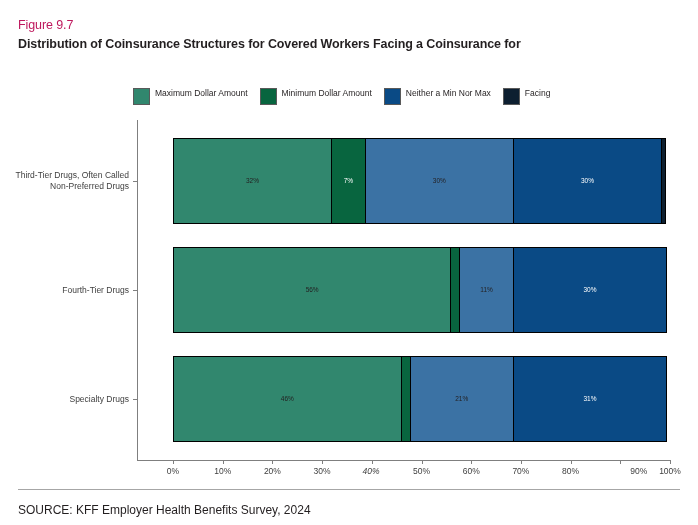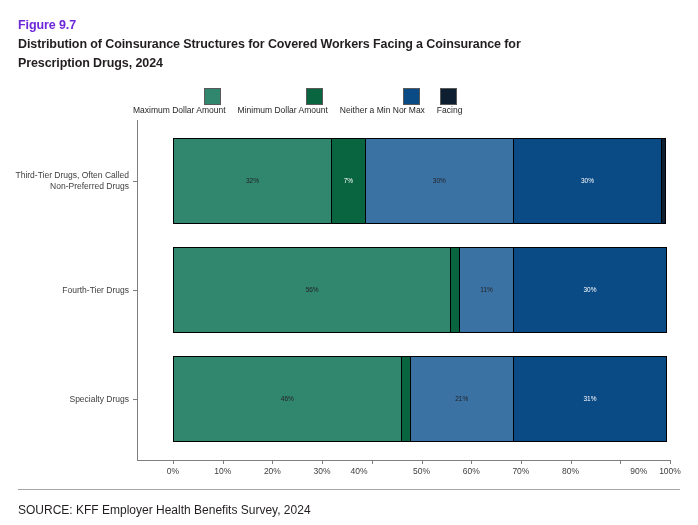--- a/index.html
+++ b/index.html
@@ -8,35 +8,35 @@
     background:#ffffff;
     font-family:"Liberation Sans", sans-serif;
     color:#231f20;
     overflow:hidden;
     position:relative;
   }
   .fig-header{
     position:absolute;left:18px;top:16px;width:660px;
   }
   .fig-num{
-    font-size:12.5px;font-weight:bold;letter-spacing:-0.1px;
-    line-height:19px;color:#6d28d9;
+    font-size:12.5px;font-weight:normal;letter-spacing:-0.1px;
+    line-height:19px;color:#be185d;
   }
   .fig-title{
     font-size:12.5px;font-weight:bold;letter-spacing:-0.1px;
     line-height:19px;color:#231f20;
   }
   
   .legend{
     position:absolute;left:133px;top:88px;
     display:flex;align-items:center;
     gap:0px;
   }
   .legend-item{
-    display:flex;align-items:flex-end;margin-right:12px;flex-direction:column;
+    display:flex;align-items:flex-start;margin-right:12px;
   }
   .legend-item:last-child{margin-right:0;}
   .swatch{
     width:15px;height:15px;
     border:1px solid #595959;
     margin-right:5px;
     flex:0 0 auto;
   }
   .legend-label{
     font-size:8.5px;color:#231f20;white-space:nowrap;line-height:10px;
@@ -111,21 +111,20 @@
     position:absolute;left:18px;top:503px;
     font-size:12px;color:#231f20;
   }
 </style>
 </head>
 <body>
 
 <div class="fig-header">
   <div class="fig-num">Figure 9.7</div>
   <div class="fig-title">Distribution of Coinsurance Structures for Covered Workers Facing a Coinsurance for</div>
-  <div class="fig-title">Prescription Drugs, 2024</div>
 </div>
 
 <div class="legend" id="legend">
     <div class="legend-item">
       <span class="swatch" style="background: rgb(49, 135, 110);"></span>
       <span class="legend-label">Maximum Dollar Amount</span>
     </div>
     <div class="legend-item">
       <span class="swatch" style="background: rgb(8, 101, 63);"></span>
       <span class="legend-label">Minimum Dollar Amount</span>
@@ -202,21 +201,21 @@
   <div class="xtick-wrap" id="xticks">
       <div class="xtickmark" style="left: 36px;"></div>
       <div class="xtick-label" style="left: 36px;">0%</div>
       <div class="xtickmark" style="left: 85.7px;"></div>
       <div class="xtick-label" style="left: 85.7px;">10%</div>
       <div class="xtickmark" style="left: 135.4px;"></div>
       <div class="xtick-label" style="left: 135.4px;">20%</div>
       <div class="xtickmark" style="left: 185.1px;"></div>
       <div class="xtick-label" style="left: 185.1px;">30%</div>
       <div class="xtickmark" style="left: 234.8px;"></div>
-      <div class="xtick-label" style="left: 222px;">40%</div>
+      <div class="xtick-label" style="left: 234px; font-style: italic;">40%</div>
       <div class="xtickmark" style="left: 284.5px;"></div>
       <div class="xtick-label" style="left: 284.5px;">50%</div>
       <div class="xtickmark" style="left: 334.2px;"></div>
       <div class="xtick-label" style="left: 334.2px;">60%</div>
       <div class="xtickmark" style="left: 383.9px;"></div>
       <div class="xtick-label" style="left: 383.9px;">70%</div>
       <div class="xtickmark" style="left: 433.6px;"></div>
       <div class="xtick-label" style="left: 433.6px;">80%</div>
       <div class="xtickmark" style="left: 483.3px;"></div>
       <div class="xtick-label" style="left: 483.3px; padding-left: 37px;">90%</div>

